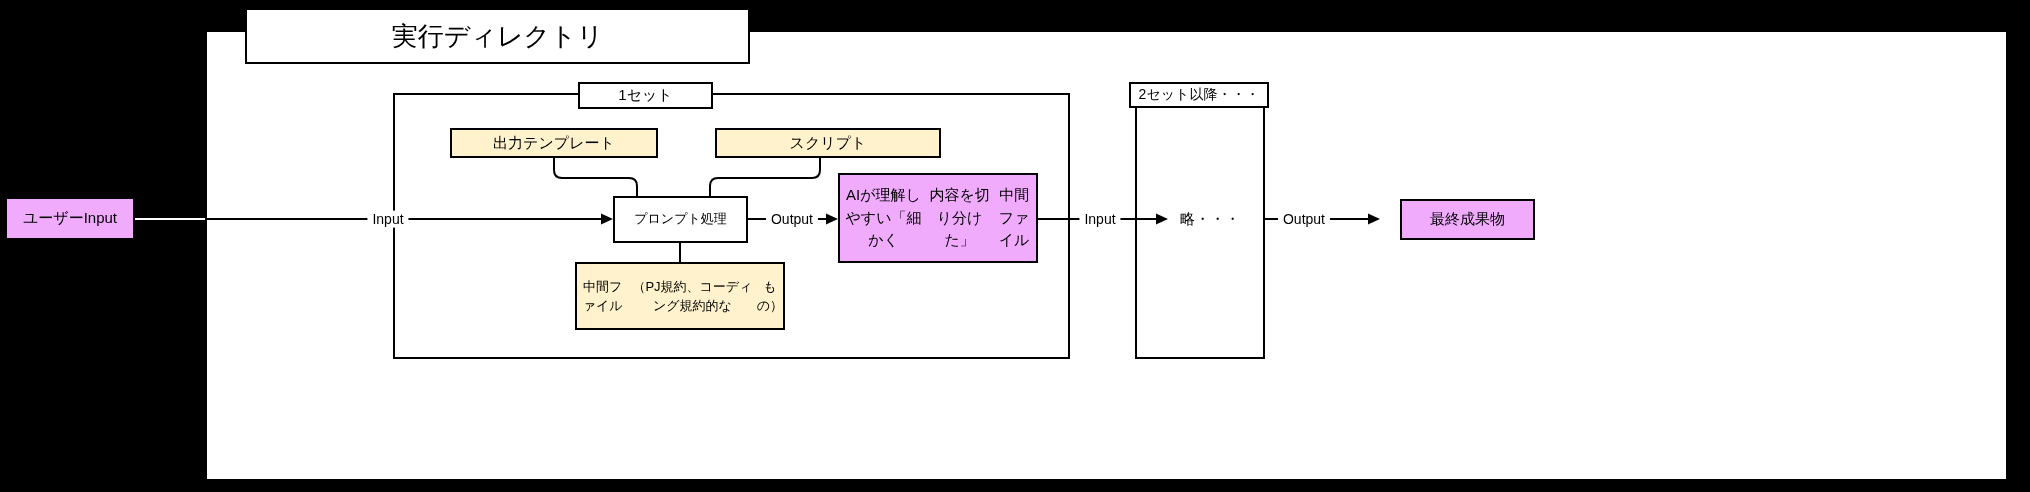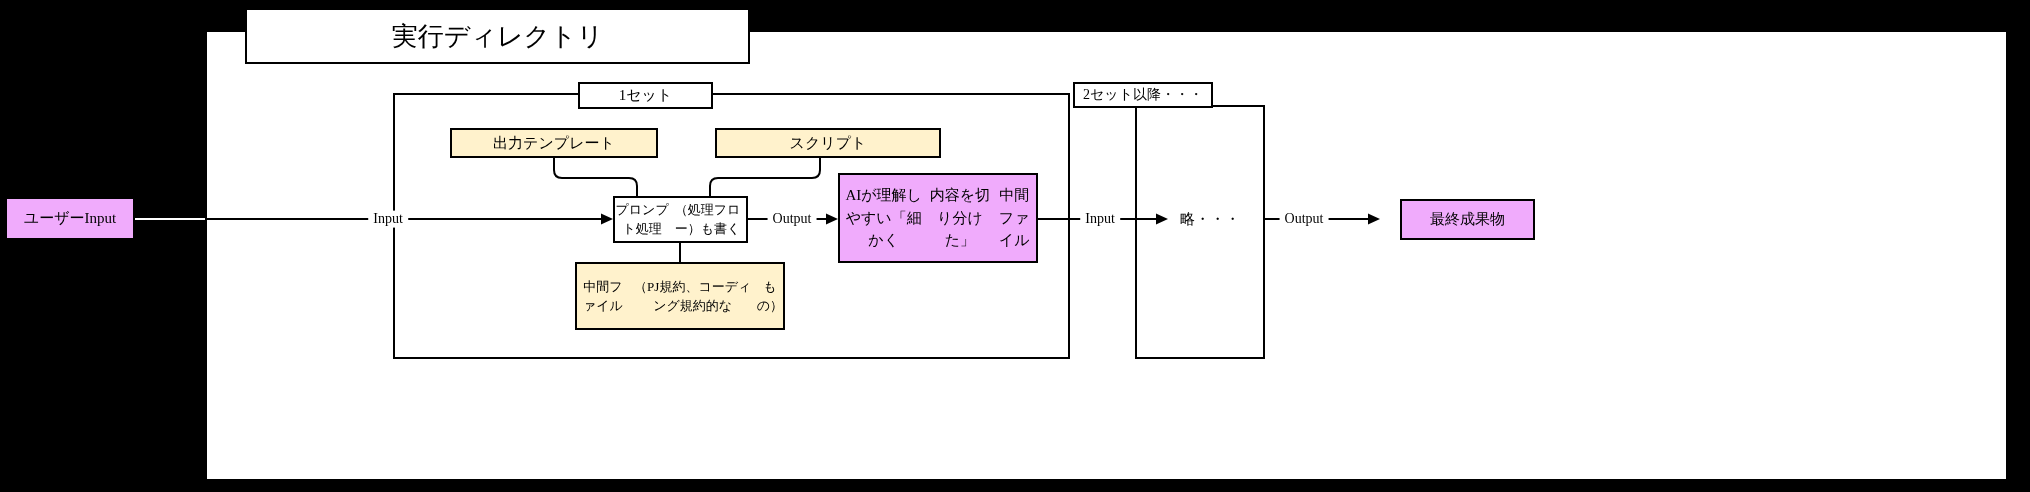--- a/index.html
+++ b/index.html
@@ -1,21 +1,21 @@
 <!DOCTYPE html>
 <html><head>
 <meta charset="utf-8">
 <style>
   html,body{margin:0;padding:0;background:#000;}
   .canvas{
     position:relative;
     width:2030px;
     height:492px;
     background:#000;
-    font-family:Liberation Serif, serif;
+    font-family:Liberation Sans, sans-serif;
     color:#000;
     overflow:hidden;
   }
   .box{
     position:absolute;
     box-sizing:border-box;
     border:2px solid #000;
     display:flex;
     align-items:center;
     justify-content:center;
@@ -77,39 +77,38 @@
     <polygon points="1380,219 1368,213.5 1368,224.5" fill="#000"></polygon>
   </svg>
 
   <div class="box fill-white" style="left:245px;top:8px;width:505px;height:56px;font-size:26px;z-index:6;">
     <span>実行ディレクトリ</span>
   </div>
 
   <div class="box fill-white" style="left:578px;top:82px;width:135px;height:27px;font-size:15px;z-index:4;">
     <span>1セット</span>
   </div>
-  <div class="box fill-white" style="left:1073px;top:82px;width:140px;height:26px;font-size:14px;z-index:4;">
+  <div class="box fill-white" style="left:1129px;top:82px;width:140px;height:26px;font-size:14px;z-index:4;">
     <span>2セット以降・・・</span>
   </div>
 
   <div class="box fill-blue" style="left:5px;top:197px;width:130px;height:43px;font-size:15px;z-index:4;">
     <span>ユーザーInput</span>
   </div>
 
   <div class="box fill-yellow" style="left:450px;top:128px;width:208px;height:30px;font-size:15px;z-index:4;align-items:center;">
     <span>出力テンプレート</span>
   </div>
 
   <div class="box fill-yellow" style="left:715px;top:128px;width:226px;height:30px;font-size:15px;z-index:4;">
     <span>スクリプト</span>
   </div>
 
   <div class="box fill-white multi" style="left:613px;top:196px;width:135px;height:47px;font-size:13px;line-height:1.4;z-index:4;">
     <span>プロンプト処理</span>
-    <span>（処理フロー）も書く</span>
   </div>
 
   <div class="box fill-yellow multi" style="left:575px;top:262px;width:210px;height:68px;font-size:13px;line-height:1.5;z-index:4;">
     <span>中間ファイル</span>
     <span>（PJ規約、コーディング規約的な</span>
     <span>もの）</span>
   </div>
 
   <div class="box fill-blue multi" style="left:838px;top:173px;width:200px;height:90px;font-size:15px;line-height:1.5;z-index:4;">
     <span>AIが理解しやすい「細かく</span>

